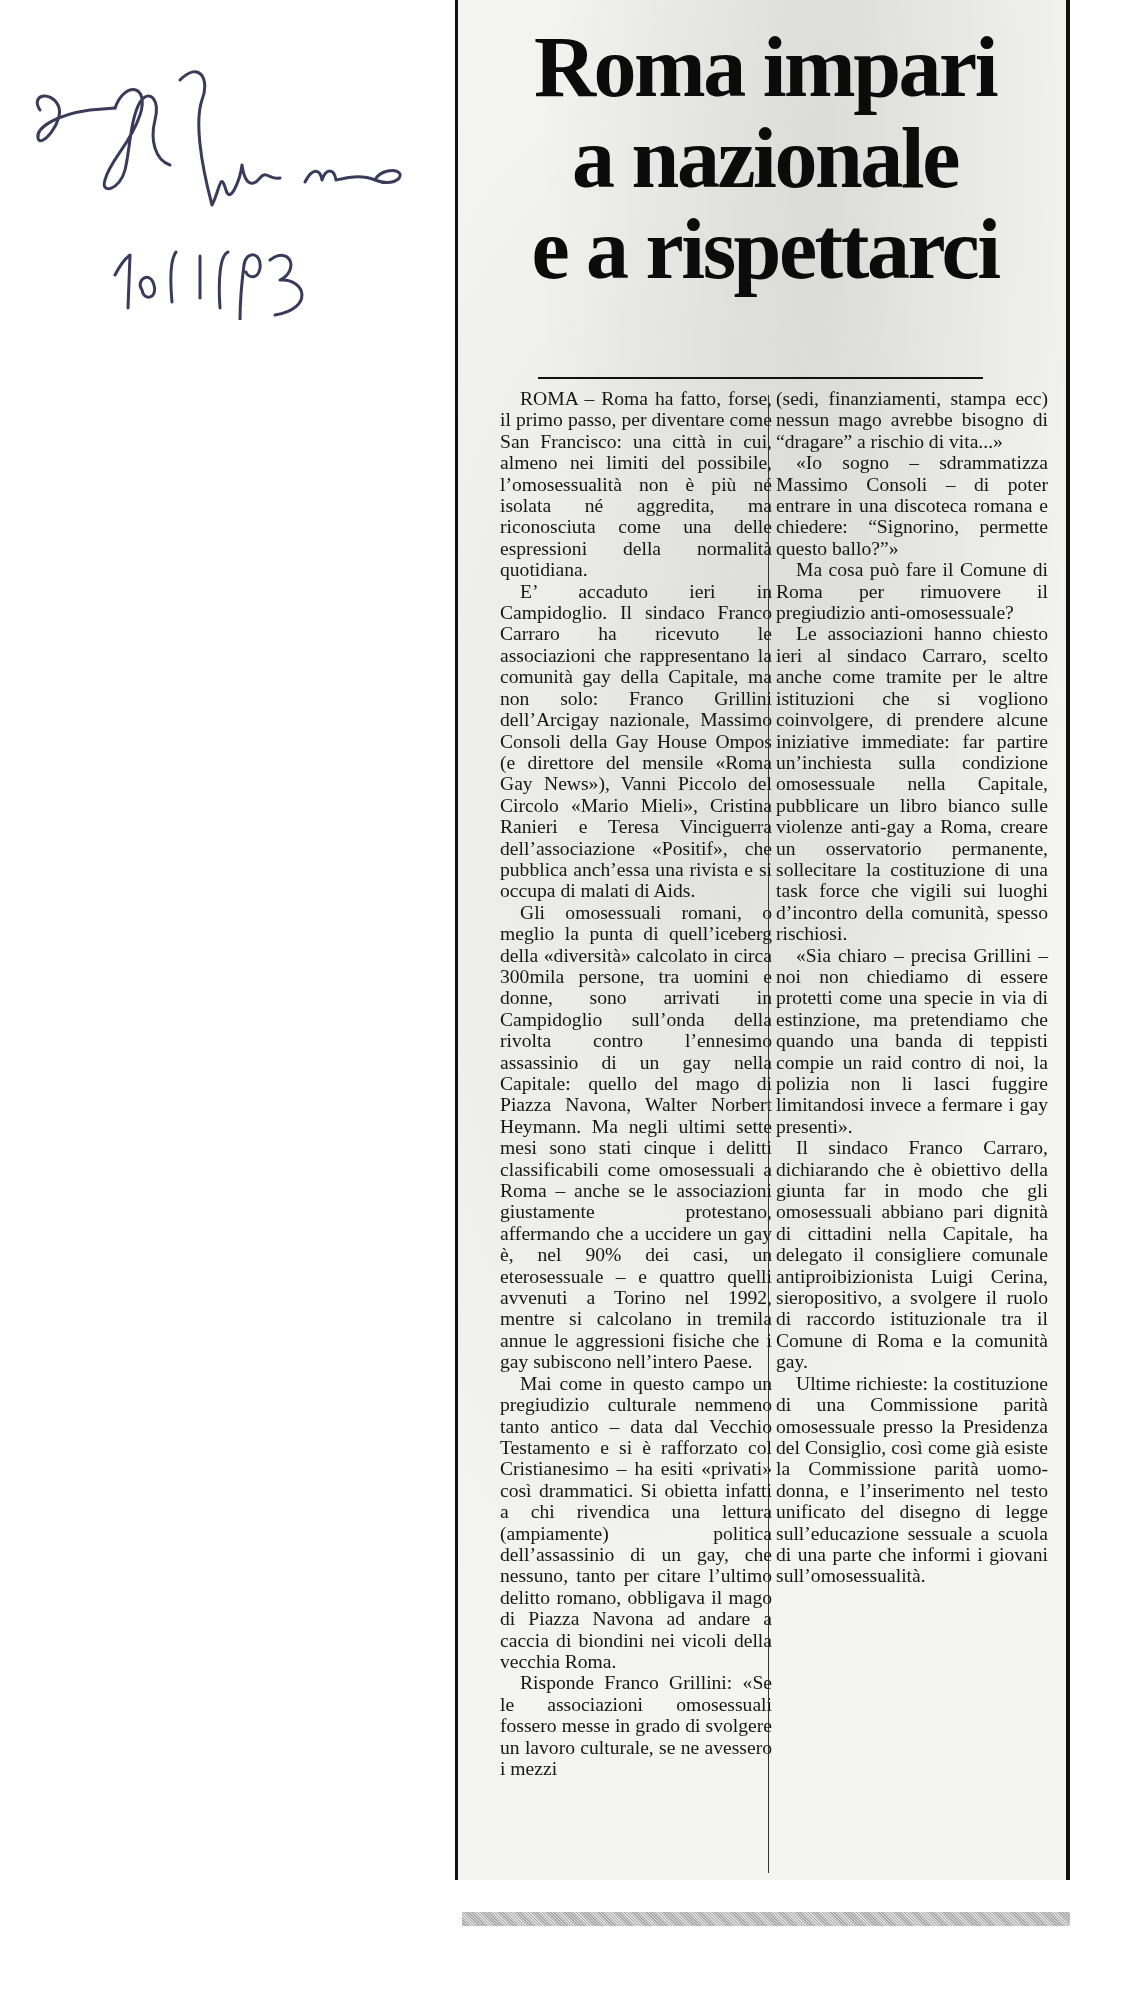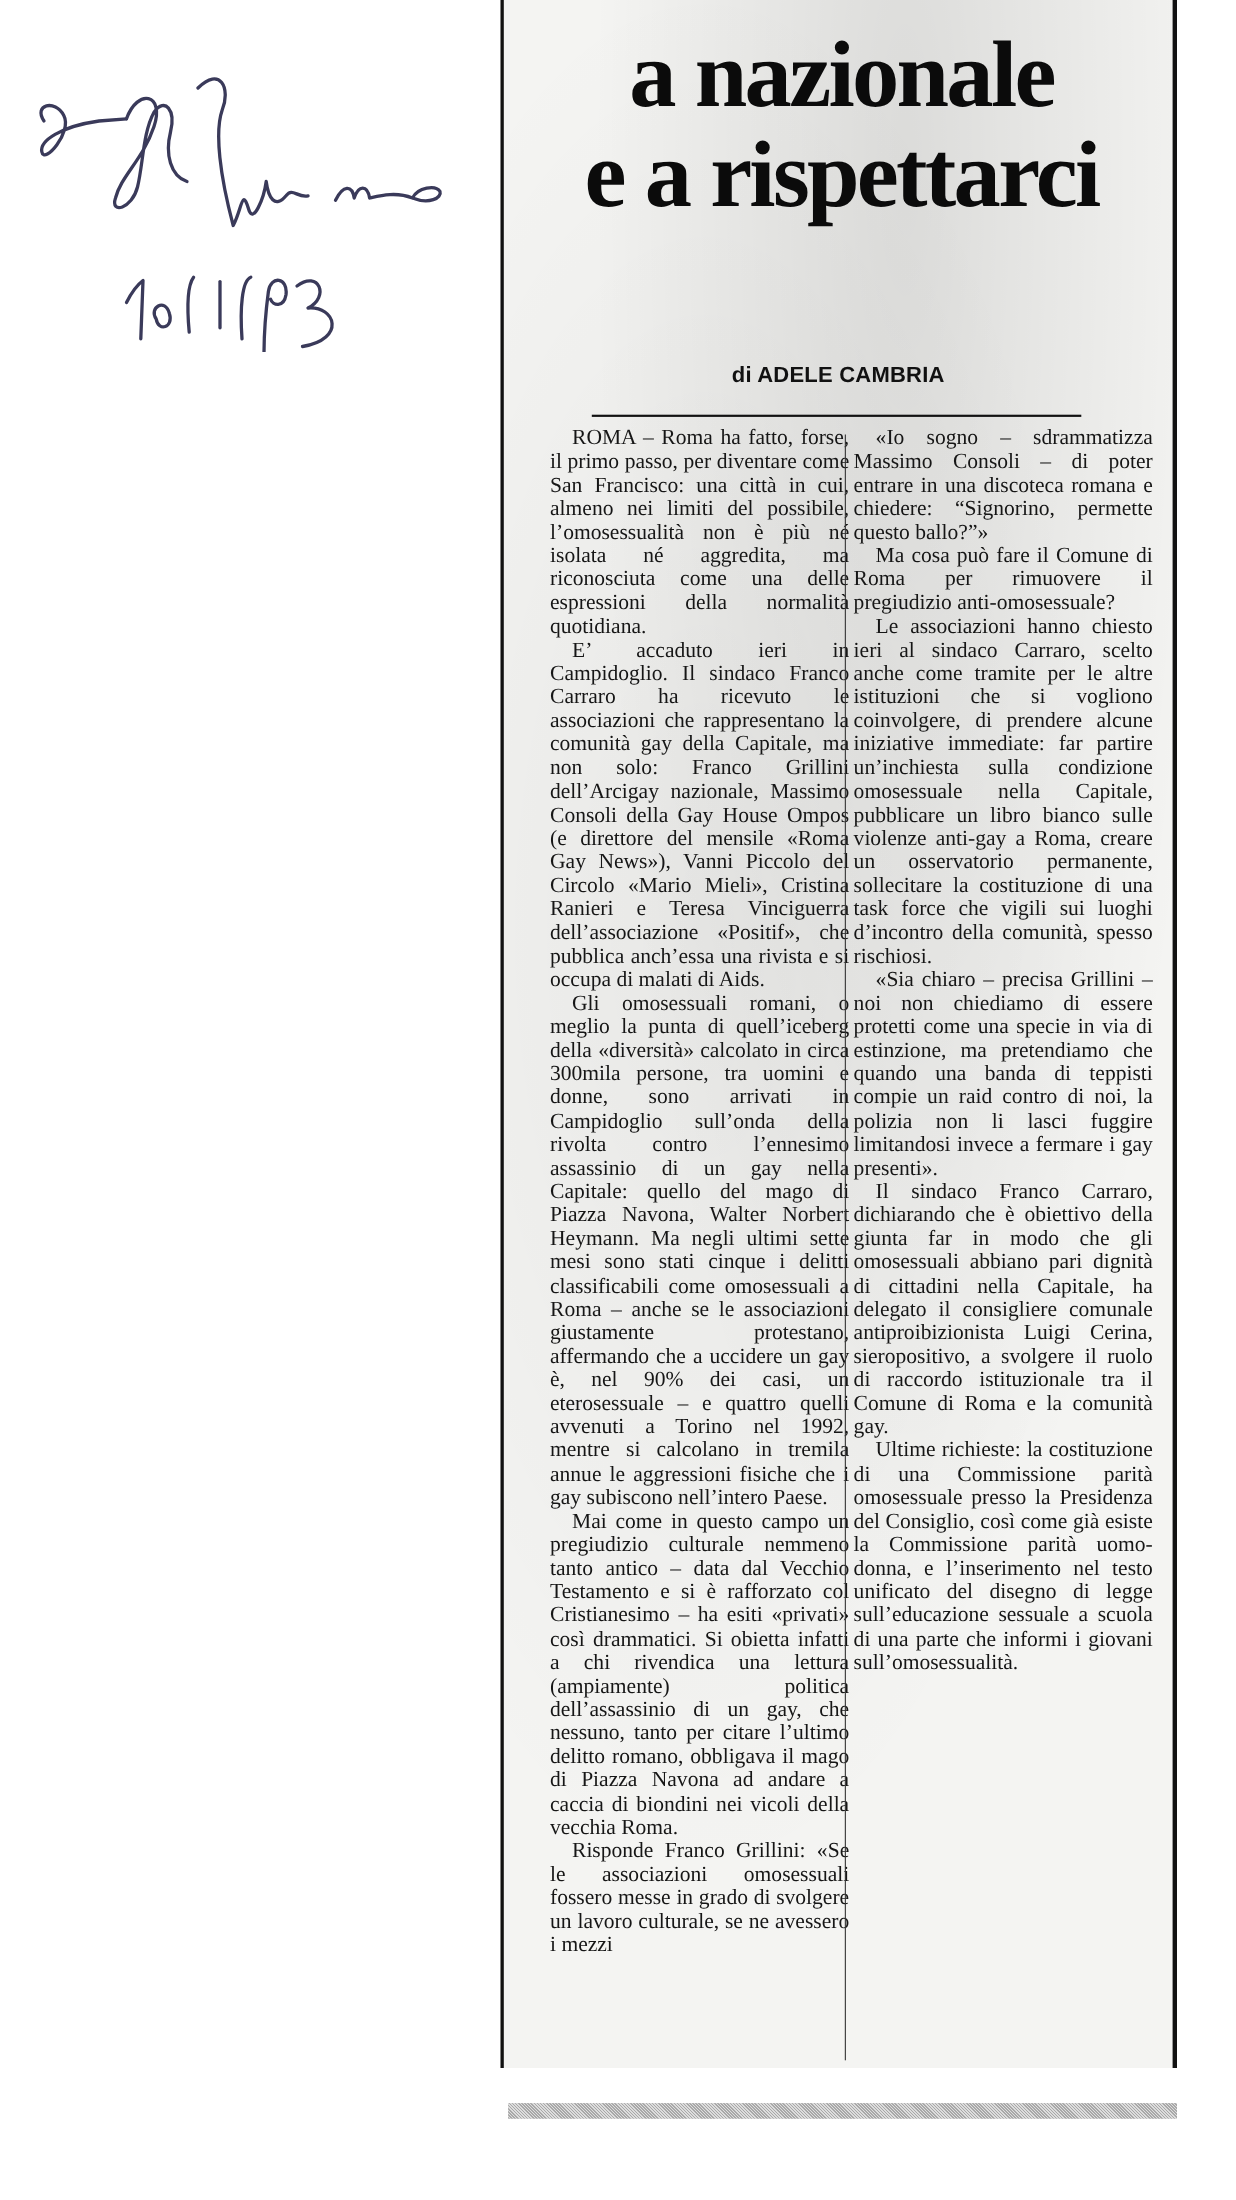--- a/index.html
+++ b/index.html
@@ -93,41 +93,39 @@
     <path d="M190 268 C 188 240, 190 215, 198 212"></path>
     <path d="M210 282 C 210 260, 212 240, 214 225 C 216 210, 232 212, 230 228 C 228 240, 218 238, 216 232"></path>
     <path d="M240 220 C 260 205, 270 230, 250 240 C 275 238, 285 268, 245 275"></path>
   </svg>
   <span class="hand-text">Il Giorno</span>
   <span class="hand-text">10/1/93</span>
 </div>
 
 <div class="clipping">
   <h1 class="headline">
+    <span>Roma impari</span>
     <span>a nazionale</span>
     <span>e a rispettarci</span>
   </h1>
 
-  <div class="byline">
-    <span class="di">di</span>
-    <span>ADELE CAMBRIA</span>
-  </div>
   <div class="byline-rule"></div>
 
   <div class="col col-left">
     <p class="first">ROMA – Roma ha fatto, forse, il primo passo, per diventare come San Francisco: una città in cui, almeno nei limiti del possibile, l’omosessualità non è più né isolata né aggredita, ma riconosciuta come una delle espressioni della normalità quotidiana.</p>
     <p>E’ accaduto ieri in Campidoglio. Il sindaco Franco Carraro ha ricevuto le associazioni che rappresentano la comunità gay della Capitale, ma non solo: Franco Grillini dell’Arcigay nazionale, Massimo Consoli della Gay House Ompos (e direttore del mensile «Roma Gay News»), Vanni Piccolo del Circolo «Mario Mieli», Cristina Ranieri e Teresa Vinciguerra dell’associazione «Positif», che pubblica anch’essa una rivista e si occupa di malati di Aids.</p>
     <p>Gli omosessuali romani, o meglio la punta di quell’iceberg della «diversità» calcolato in circa 300mila persone, tra uomini e donne, sono arrivati in Campidoglio sull’onda della rivolta contro l’ennesimo assassinio di un gay nella Capitale: quello del mago di Piazza Navona, Walter Norbert Heymann. Ma negli ultimi sette mesi sono stati cinque i delitti classificabili come omosessuali a Roma – anche se le associazioni giustamente protestano, affermando che a uccidere un gay è, nel 90% dei casi, un eterosessuale – e quattro quelli avvenuti a Torino nel 1992, mentre si calcolano in tremila annue le aggressioni fisiche che i gay subiscono nell’intero Paese.</p>
     <p>Mai come in questo campo un pregiudizio culturale nemmeno tanto antico – data dal Vecchio Testamento e si è rafforzato col Cristianesimo – ha esiti «privati» così drammatici. Si obietta infatti a chi rivendica una lettura (ampiamente) politica dell’assassinio di un gay, che nessuno, tanto per citare l’ultimo delitto romano, obbligava il mago di Piazza Navona ad andare a caccia di biondini nei vicoli della vecchia Roma.</p>
     <p>Risponde Franco Grillini: «Se le associazioni omosessuali fossero messe in grado di svolgere un lavoro culturale, se ne avessero i mezzi</p>
   </div>
 
   <div class="col-divider"></div>
 
   <div class="col col-right">
+    <p class="cont">(sedi, finanziamenti, stampa ecc) nessun mago avrebbe bisogno di “dragare” a rischio di vita...»</p>
     <p>«Io sogno – sdrammatizza Massimo Consoli – di poter entrare in una discoteca romana e chiedere: “Signorino, permette questo ballo?”»</p>
     <p>Ma cosa può fare il Comune di Roma per rimuovere il pregiudizio anti-omosessuale?</p>
     <p>Le associazioni hanno chiesto ieri al sindaco Carraro, scelto anche come tramite per le altre istituzioni che si vogliono coinvolgere, di prendere alcune iniziative immediate: far partire un’inchiesta sulla condizione omosessuale nella Capitale, pubblicare un libro bianco sulle violenze anti-gay a Roma, creare un osservatorio permanente, sollecitare la costituzione di una task force che vigili sui luoghi d’incontro della comunità, spesso rischiosi.</p>
     <p>«Sia chiaro – precisa Grillini – noi non chiediamo di essere protetti come una specie in via di estinzione, ma pretendiamo che quando una banda di teppisti compie un raid contro di noi, la polizia non li lasci fuggire limitandosi invece a fermare i gay presenti».</p>
     <p>Il sindaco Franco Carraro, dichiarando che è obiettivo della giunta far in modo che gli omosessuali abbiano pari dignità di cittadini nella Capitale, ha delegato il consigliere comunale antiproibizionista Luigi Cerina, sieropositivo, a svolgere il ruolo di raccordo istituzionale tra il Comune di Roma e la comunità gay.</p>
     <p>Ultime richieste: la costituzione di una Commissione parità omosessuale presso la Presidenza del Consiglio, così come già esiste la Commissione parità uomo-donna, e l’inserimento nel testo unificato del disegno di legge sull’educazione sessuale a scuola di una parte che informi i giovani sull’omosessualità.</p>
   </div>
 </div>
 
 <div class="bottom-band"></div>

